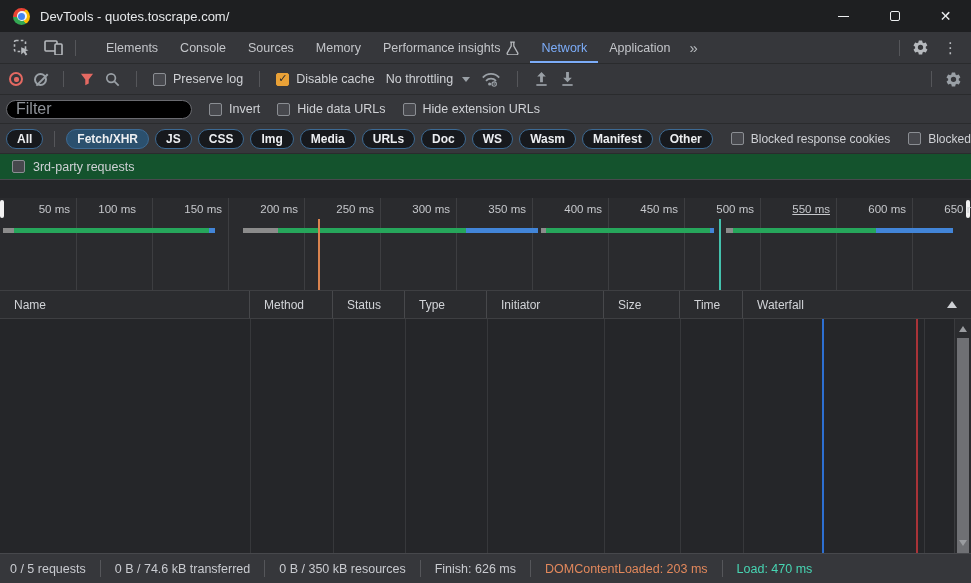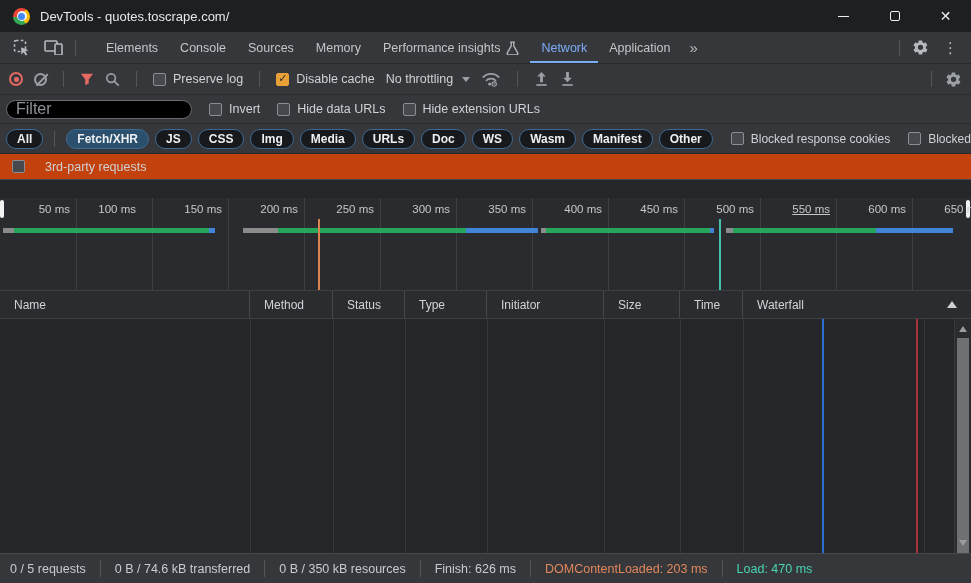--- a/index.html
+++ b/index.html
@@ -48,21 +48,21 @@
   
   .filterrow{height:29px;flex:0 0 29px;background:#36373b;border-bottom:1px solid #2a2b2d;display:flex;align-items:center;padding:0 6px;gap:17px;font-size:12.5px;}
   .filter-input{width:186px;height:19px;background:#000000;border:1px solid #6a6b70;border-radius:10px;color:#dadce0;font-size:16px;padding:0 9px;outline:none;}
   .filter-input::placeholder{color:#8f9399;}
   
   .chiprow{height:30px;flex:0 0 30px;background:#36373b;border-bottom:1px solid #2a2b2d;display:flex;align-items:center;padding:0 6px;gap:6px;font-size:12px;}
   .chip{height:20px;padding:0 10px;display:flex;align-items:center;border:1px solid #3d6a93;border-radius:10px;background:#17191d;color:#eceef1;font-weight:600;white-space:nowrap;}
   .chip.selected{background:#2b506e;}
   .chiprow .check-item{margin-left:12px;}
   
-  .thirdrow{height:26px;flex:0 0 26px;background:#c2410c;border-bottom:1px solid #48494d;display:flex;align-items:center;padding:0 12px;gap:20px;font-size:12.5px;}
+  .thirdrow{height:26px;flex:0 0 26px;background:#14532d;border-bottom:1px solid #48494d;display:flex;align-items:center;padding:0 12px;gap:8px;font-size:12.5px;}
   
   .overview{height:93px;flex:0 0 93px;background:#2a2b2e;border-bottom:1px solid #3e3f42;position:relative;overflow:hidden;margin-top:18px;}
   .ov-grid{position:absolute;top:0;bottom:0;width:1px;background:#3d3e41;}
   .ov-label{position:absolute;top:5px;width:80px;text-align:right;font-size:11.5px;color:#c6c8cc;white-space:nowrap;}
   .ov-bar{position:absolute;top:30px;height:5px;}
   .ov-marker{position:absolute;top:21px;bottom:0;width:2px;}
   .ov-handle{position:absolute;top:2px;width:4px;height:18px;background:#f2f2f2;border-radius:2px;}
   
   .gridheader{height:28px;flex:0 0 28px;background:#2b2c2f;border-bottom:1px solid #3e3f42;display:flex;font-size:12px;color:#d2d4d8;}
   .hcell{display:flex;align-items:center;padding-left:14px;border-right:1px solid #47484b;white-space:nowrap;}

